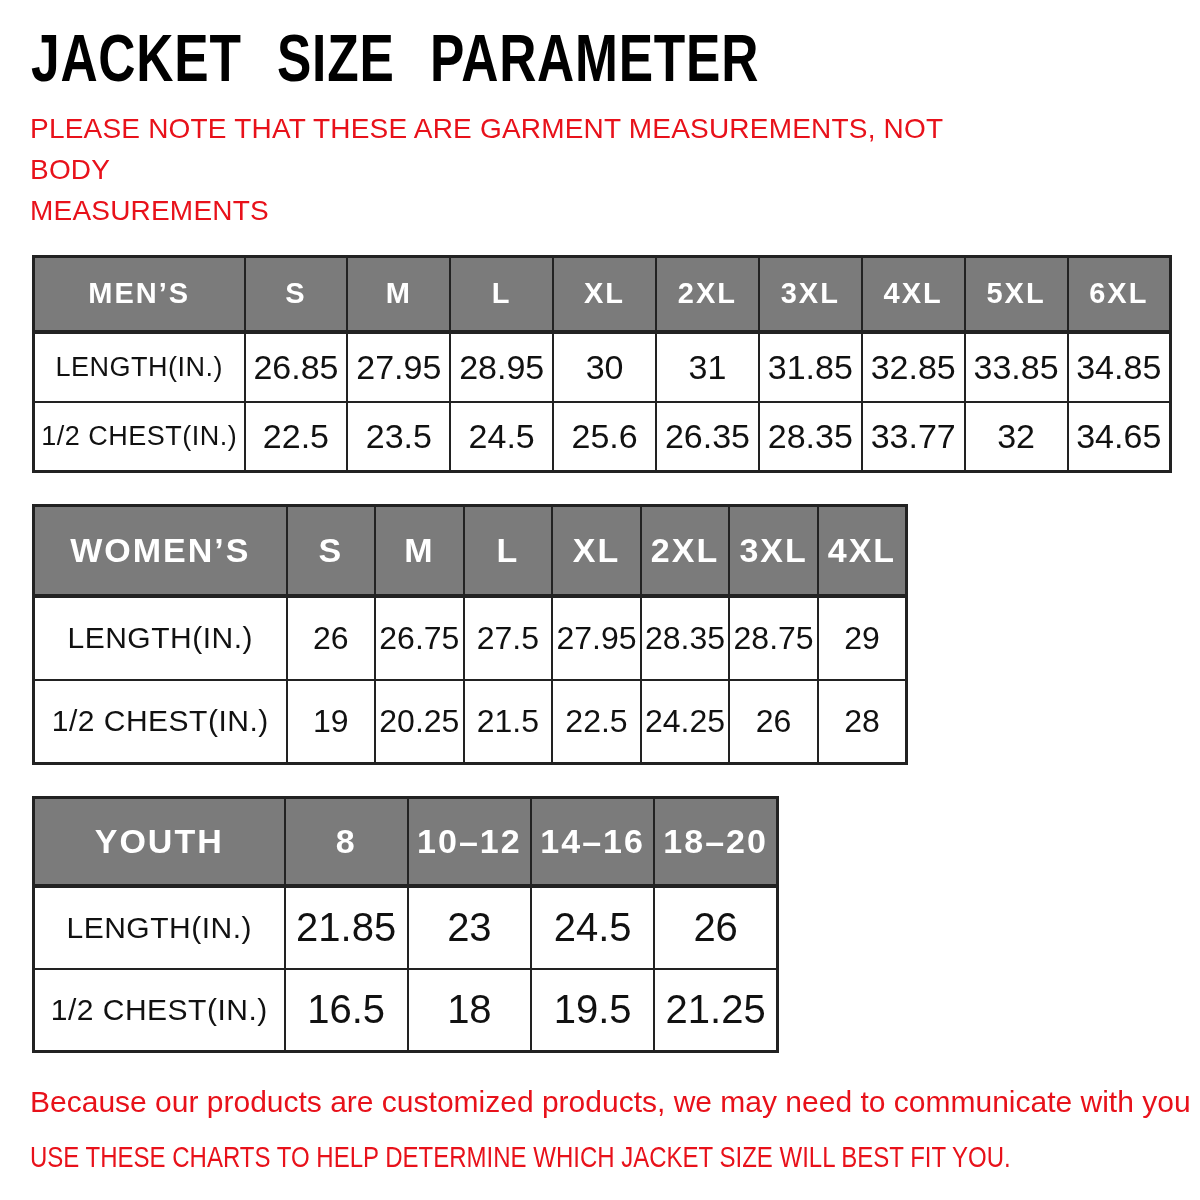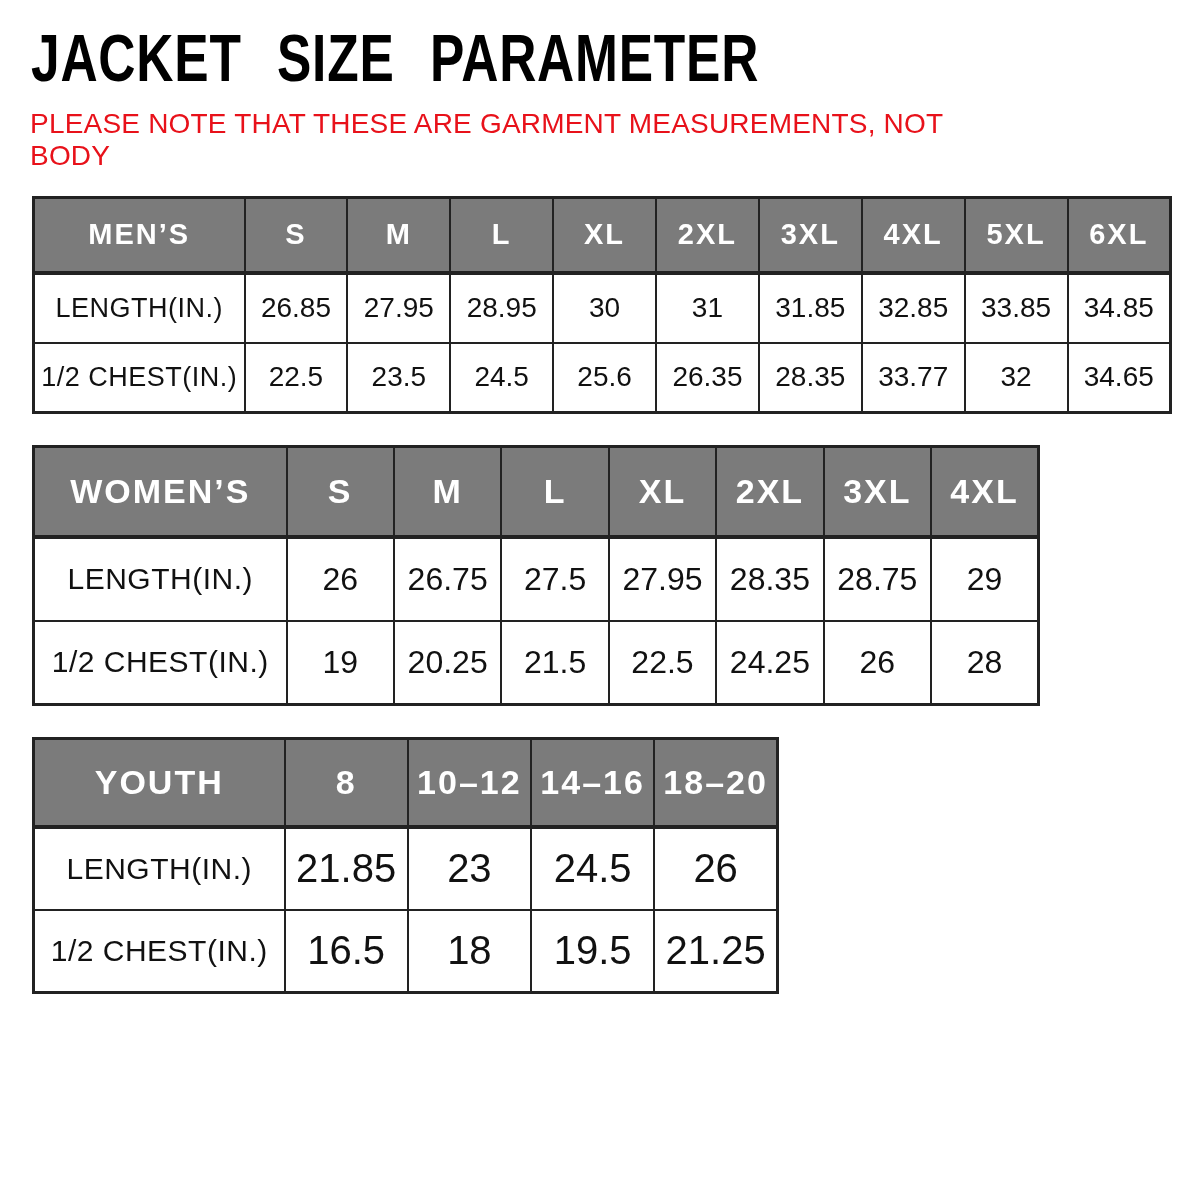--- a/index.html
+++ b/index.html
@@ -23,21 +23,21 @@
   .title{
     margin:22px 0 0 31px;
     font-size:66px;line-height:72px;font-weight:bold;color:var(--ink);
     letter-spacing:1px;word-spacing:26px;white-space:nowrap;
     transform:scaleX(0.78);transform-origin:0 0;
   }
 
   
   .note{
     margin:14px 0 0 30px;width:930px;
-    font-size:28px;line-height:32px;color:var(--red);
+    font-size:28px;line-height:41px;color:var(--red);
     letter-spacing:0.2px;
   }
 
   
   table.size-table{
     border-collapse:collapse;table-layout:fixed;
     border:3px solid var(--border);
     background:#fff;
   }
   .size-table th,.size-table td{
@@ -48,25 +48,25 @@
   }
   .size-table thead th{
     background:var(--hdr-bg);color:var(--hdr-tx);
     font-weight:bold;letter-spacing:2px;
     border-bottom-width:4px;
   }
   .size-table td.lbl{font-weight:normal;letter-spacing:0.5px;}
 
   .t-men{margin:24px 0 0 32px;width:1140px;}
   .t-men thead th{height:75px;font-size:29px;}
-  .t-men tbody td{height:70px;font-size:28px;}
+  .t-men tbody td{height:70px;font-size:34px;}
   .t-men tbody td.lbl{font-size:27px;}
   .t-men th.lbl,.t-men td.lbl{width:211px;}
 
-  .t-women{margin:31px 0 0 32px;width:1008px;}
+  .t-women{margin:31px 0 0 32px;width:876px;}
   .t-women thead th{height:90px;font-size:34px;}
   .t-women tbody td{height:84px;font-size:32px;}
   .t-women tbody td.lbl{font-size:30px;}
   .t-women th.lbl,.t-women td.lbl{width:253px;}
 
   .t-youth{margin:31px 0 0 32px;width:747px;padding-left:12px;}
   .t-youth thead th{height:88px;font-size:34px;}
   .t-youth tbody td{height:83px;font-size:40px;}
   .t-youth tbody td.lbl{font-size:30px;}
   .t-youth th.lbl,.t-youth td.lbl{width:251px;}
@@ -83,21 +83,21 @@
     transform:scaleX(0.80);transform-origin:0 50%;
   }
 </style>
 </head>
 <body>
 
 <div class="page">
 
   <h1 class="title">JACKET SIZE PARAMETER</h1>
 
-  <p class="note"><span>PLEASE NOTE THAT THESE ARE GARMENT MEASUREMENTS, NOT BODY</span><br></p>
+  <p class="note"><span>PLEASE NOTE THAT THESE ARE GARMENT MEASUREMENTS, NOT BODY</span><br><span>MEASUREMENTS</span></p>
 
   <table class="size-table t-men">
       <thead>
         <tr>
           <th class="lbl">MEN’S</th>
           <th>S</th>
           <th>M</th>
           <th>L</th>
           <th>XL</th>
           <th>2XL</th>
@@ -193,16 +193,19 @@
         <tr>
           <td class="lbl">1/2 CHEST(IN.)</td>
           <td>16.5</td>
           <td>18</td>
           <td>19.5</td>
           <td>21.25</td>
         </tr>
       </tbody>
     </table>
 
-  <p class="para"><br></p>
-
+  <p class="para"><span>Because our products are customized products, we may need to communicate with you</span><br></p>
+
+  <div>
+    <p class="caps">USE THESE CHARTS TO HELP DETERMINE WHICH JACKET SIZE WILL BEST FIT YOU.</p>
+  </div>
 
 </div>
 
 </body></html>

